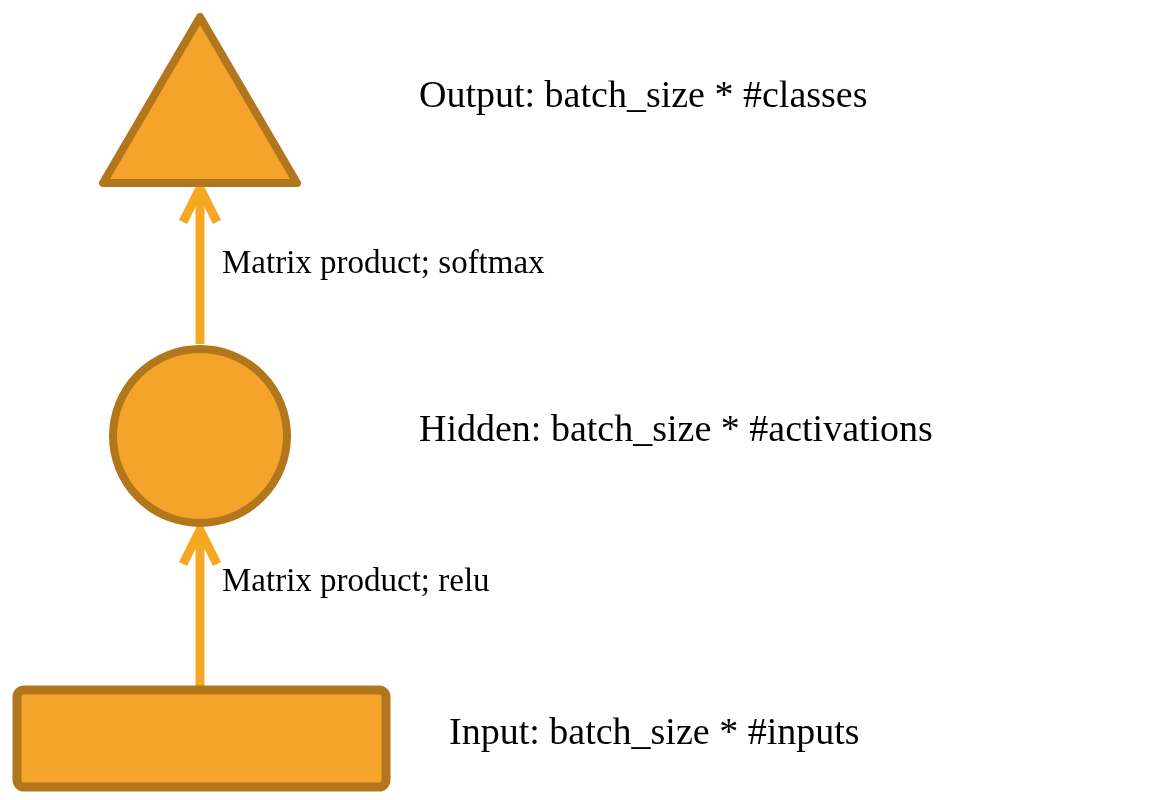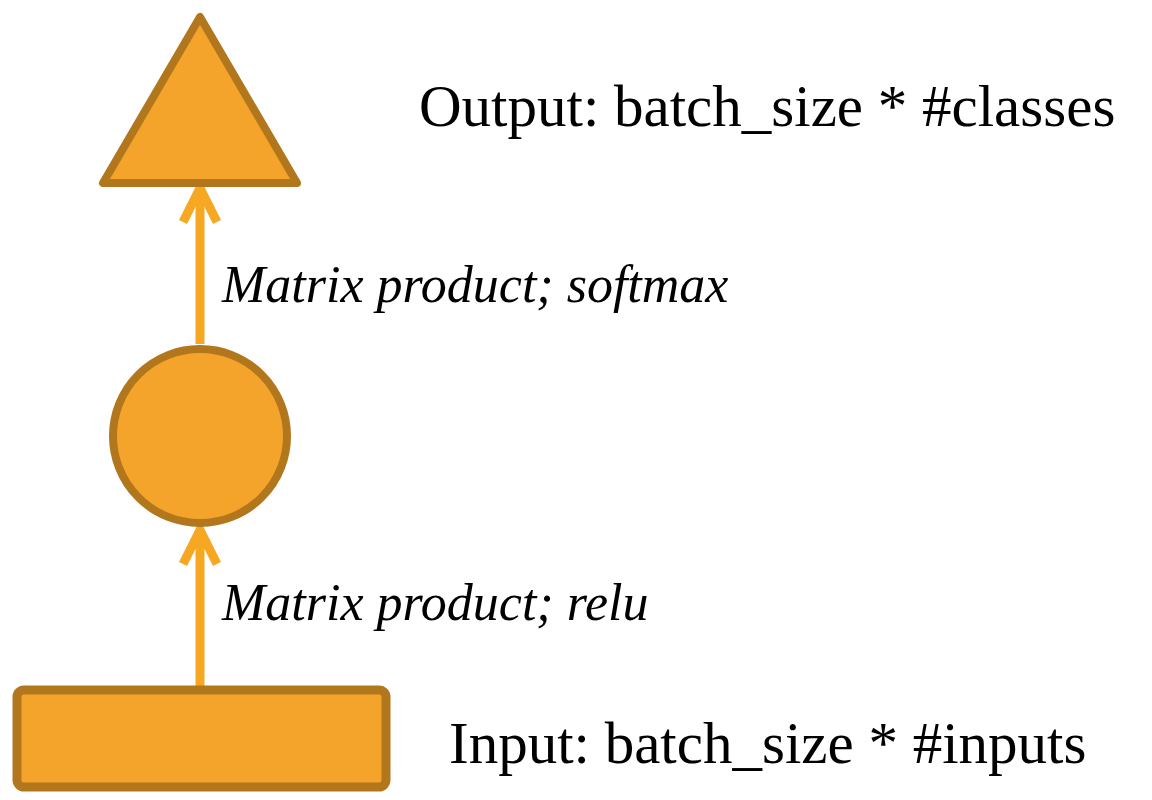--- a/index.html
+++ b/index.html
@@ -35,26 +35,24 @@
     stroke:var(--arrow);
     fill:none;
   }
   .label{
     position:absolute;
     color:var(--text);
     white-space:nowrap;
     line-height:1.1;
   }
   .node-label{
-    font-size:59px;
+    font-size:38px;
   }
   .edge-label{
-    font-size:52px;
-    font-style:italic;
-    margin-top:12px;
+    font-size:33px;
   }
   #label-output{left:419px;top:74px;}
   #label-edge-softmax{left:222px;top:244px;}
   #label-hidden{left:419px;top:408px;}
   #label-edge-relu{left:222px;top:562px;text-align:center;}
   #label-input{left:419px;top:711px;margin-left:30px;}
 </style>
 </head>
 <body>
 
@@ -76,18 +74,19 @@
 
     <circle class="node-shape" cx="200" cy="436" r="87" stroke-width="8"></circle>
 
     <rect class="node-shape" x="17" y="690" width="369" height="97" rx="7" stroke-width="9"></rect>
   </svg>
 
   <div id="label-output" class="label node-label">Output: batch_size * #classes</div>
 
   <div id="label-edge-softmax" class="label edge-label">Matrix product; softmax</div>
 
+  <div id="label-hidden" class="label node-label">Hidden: batch_size * #activations</div>
 
   <div id="label-edge-relu" class="label edge-label">Matrix product; relu</div>
 
   <div id="label-input" class="label node-label">Input: batch_size * #inputs</div>
 
 </div>
 
 </body></html>

